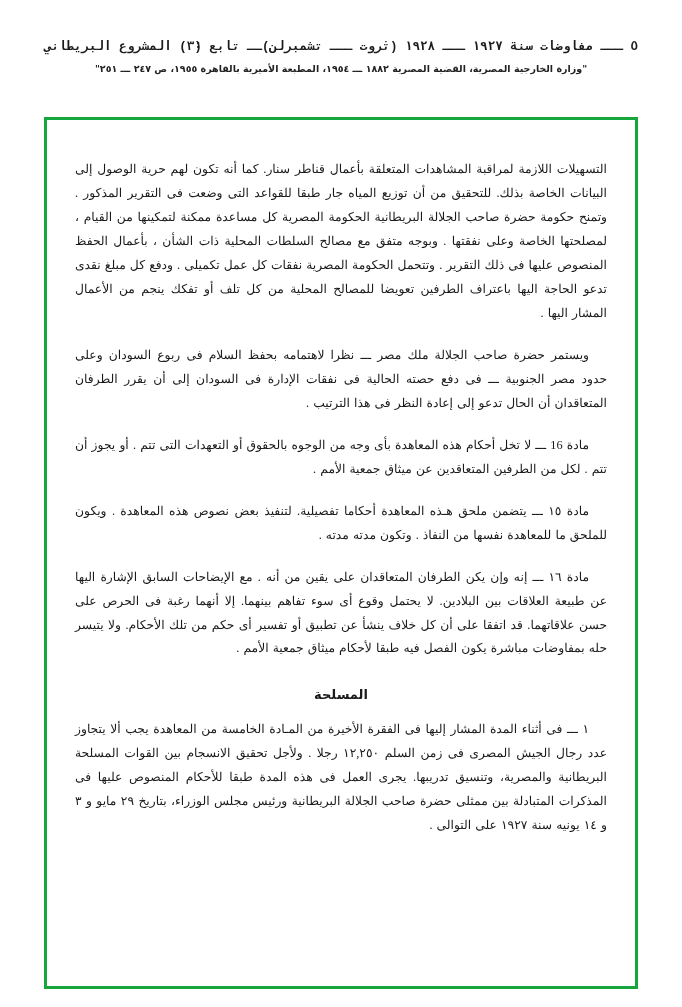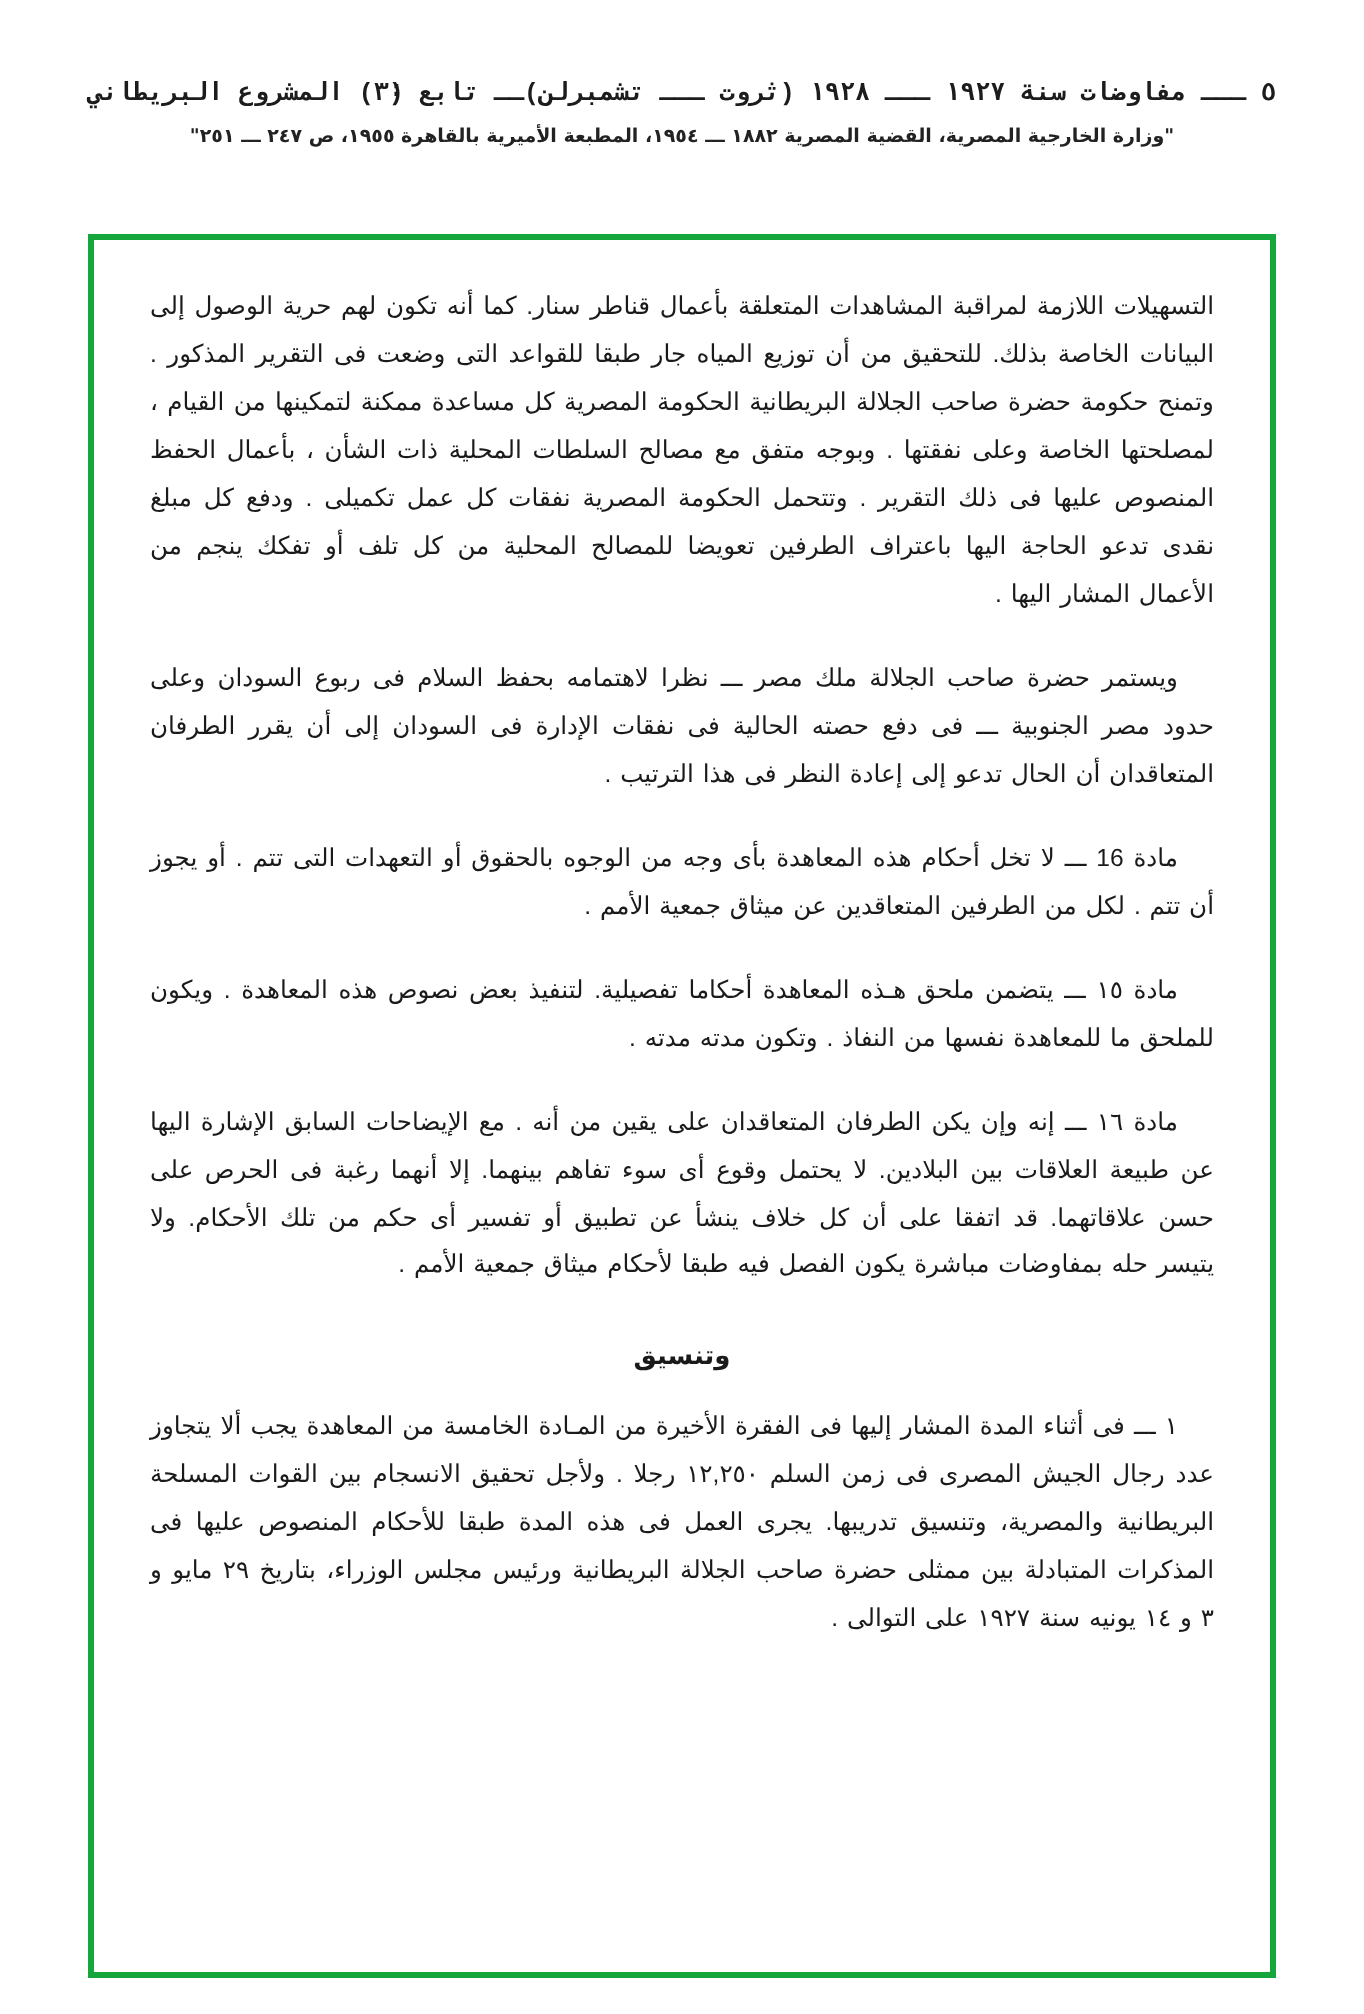--- a/index.html
+++ b/index.html
@@ -65,26 +65,26 @@
     box-sizing: border-box;
     background: #fff;
   }
   .frame-inner {
     padding: 22px 28px 10px 28px;
     box-sizing: border-box;
     height: 100%;
     direction: rtl;
   }
   p.body-par {
-    font-family: Liberation Sans, sans-serif;
+    font-family: Liberation Serif, serif;
     font-size: 12.3px;
     line-height: 1.95;
     text-align: justify;
     text-align-last: right;
-    margin: 0 0 18px 0;
+    margin: 16px 0 18px 0;
     color: #1a1a1a;
     word-spacing: 1px;
   }
   p.indent {
     text-indent: 18px;
   }
   .mulhaq {
     text-align: center;
     font-size: 13px;
     font-weight: bold;
@@ -107,20 +107,20 @@
 
   <div class="frame">
     <div class="frame-inner">
 
       <p class="body-par">التسهيلات اللازمة لمراقبة المشاهدات المتعلقة بأعمال قناطر سنار. كما أنه تكون لهم حرية الوصول إلى البيانات الخاصة بذلك. للتحقيق من أن توزيع المياه جار طبقا للقواعد التى وضعت فى التقرير المذكور . وتمنح حكومة حضرة صاحب الجلالة البريطانية الحكومة المصرية كل مساعدة ممكنة لتمكينها من القيام ، لمصلحتها الخاصة وعلى نفقتها . وبوجه متفق مع مصالح السلطات المحلية ذات الشأن ، بأعمال الحفظ المنصوص عليها فى ذلك التقرير . وتتحمل الحكومة المصرية نفقات كل عمل تكميلى . ودفع كل مبلغ نقدى تدعو الحاجة اليها باعتراف الطرفين تعويضا للمصالح المحلية من كل تلف أو تفكك ينجم من الأعمال المشار اليها .</p>
       <p class="body-par indent">ويستمر حضرة صاحب الجلالة ملك مصر ـــ نظرا لاهتمامه بحفظ السلام فى ربوع السودان وعلى حدود مصر الجنوبية ـــ فى دفع حصته الحالية فى نفقات الإدارة فى السودان إلى أن يقرر الطرفان المتعاقدان أن الحال تدعو إلى إعادة النظر فى هذا الترتيب .</p>
       <p class="body-par indent">مادة 16 ـــ لا تخل أحكام هذه المعاهدة بأى وجه من الوجوه بالحقوق أو التعهدات التى تتم . أو يجوز أن تتم . لكل من الطرفين المتعاقدين عن ميثاق جمعية الأمم .</p>
       <p class="body-par indent">مادة ١٥ ـــ يتضمن ملحق هـذه المعاهدة أحكاما تفصيلية. لتنفيذ بعض نصوص هذه المعاهدة . ويكون للملحق ما للمعاهدة نفسها من النفاذ . وتكون مدته مدته .</p>
       <p class="body-par indent">مادة ١٦ ـــ إنه وإن يكن الطرفان المتعاقدان على يقين من أنه . مع الإيضاحات السابق الإشارة اليها عن طبيعة العلاقات بين البلادين. لا يحتمل وقوع أى سوء تفاهم بينهما. إلا أنهما رغبة فى الحرص على حسن علاقاتهما. قد اتفقا على أن كل خلاف ينشأ عن تطبيق أو تفسير أى حكم من تلك الأحكام. ولا يتيسر حله بمفاوضات مباشرة يكون الفصل فيه طبقا لأحكام ميثاق جمعية الأمم .</p>
 
-      <div class="mulhaq">وتنسيق</div>
+      <div class="mulhaq">المسلحة</div>
 
       <p class="body-par indent">١ ـــ فى أثناء المدة المشار إليها فى الفقرة الأخيرة من المـادة الخامسة من المعاهدة يجب ألا يتجاوز عدد رجال الجيش المصرى فى زمن السلم ١٢,٢٥٠ رجلا . ولأجل تحقيق الانسجام بين القوات المسلحة البريطانية والمصرية، وتنسيق تدريبها. يجرى العمل فى هذه المدة طبقا للأحكام المنصوص عليها فى المذكرات المتبادلة بين ممثلى حضرة صاحب الجلالة البريطانية ورئيس مجلس الوزراء، بتاريخ ٢٩ مايو و ٣ و ١٤ يونيه سنة ١٩٢٧ على التوالى .</p>
 
     </div>
   </div>
 
 </div>
 
 </body></html>

